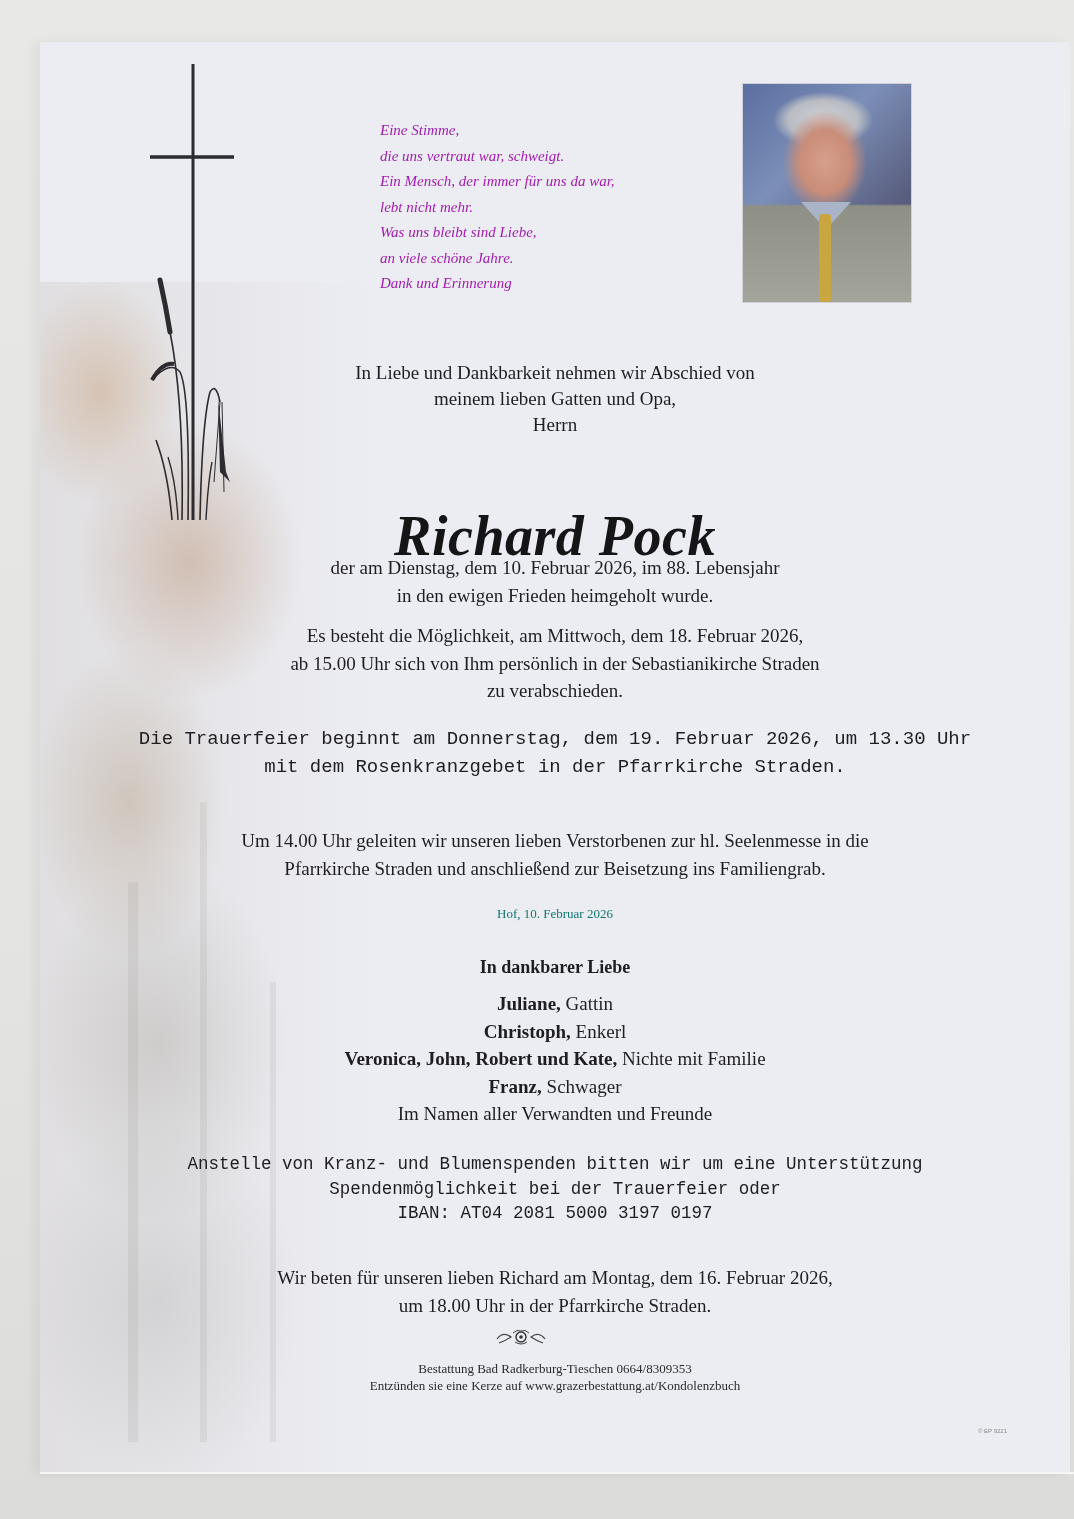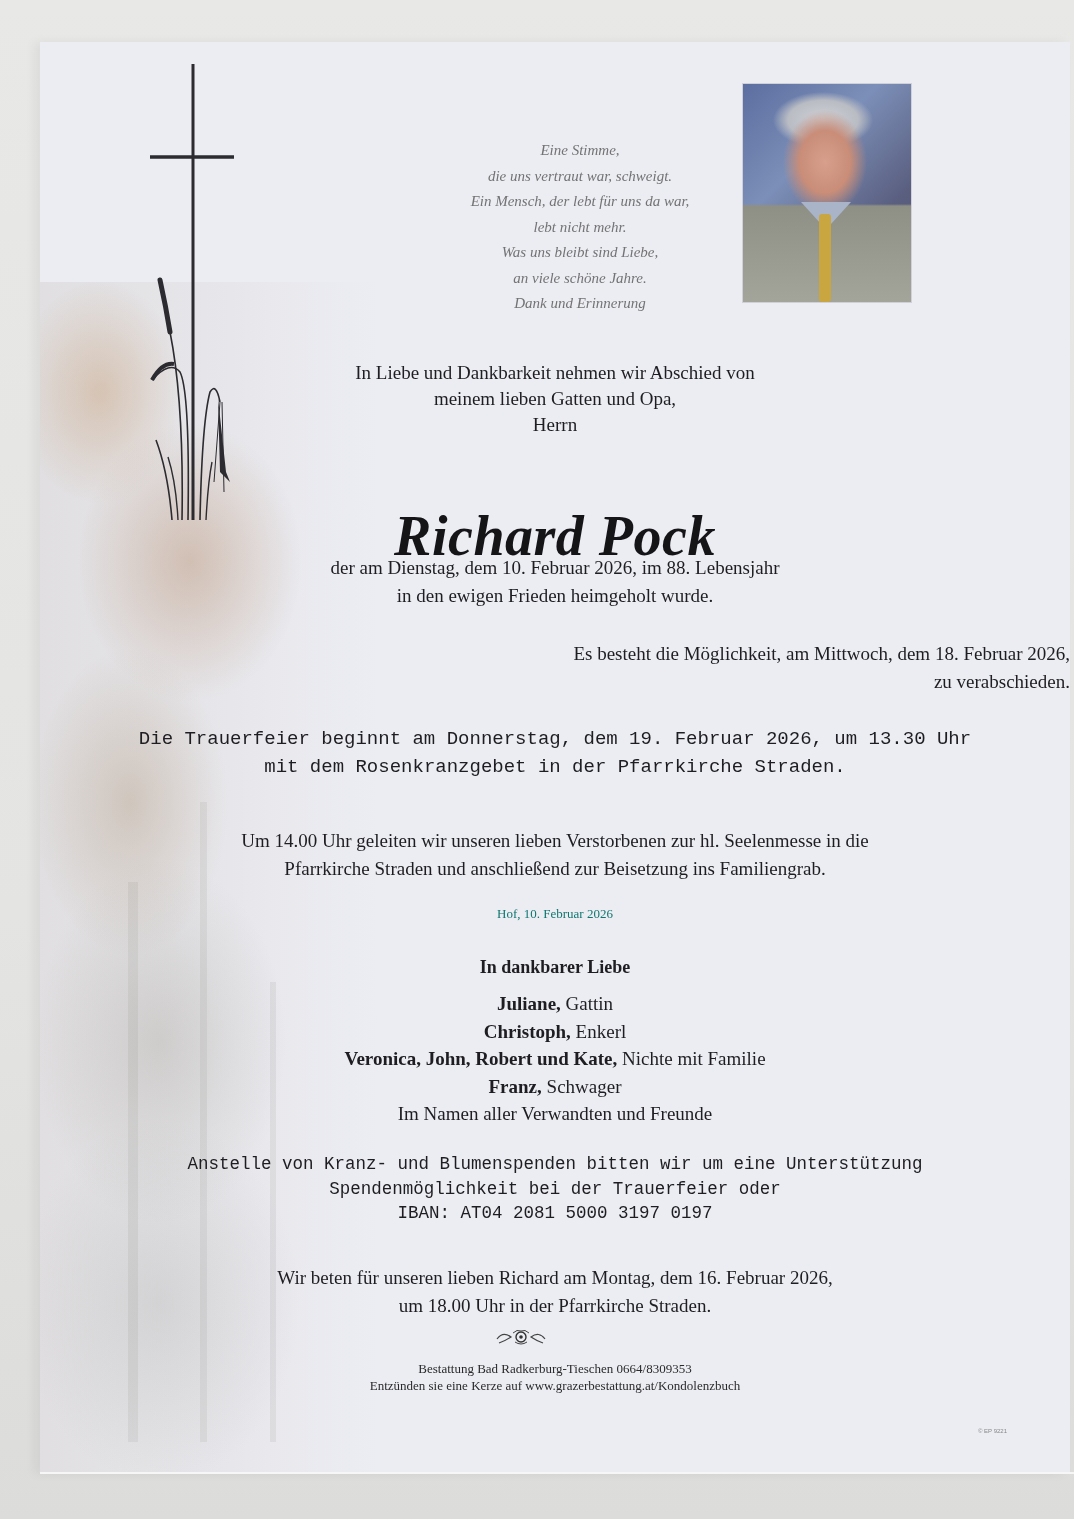--- a/index.html
+++ b/index.html
@@ -30,23 +30,23 @@
       radial-gradient(ellipse 200px 260px at 120px 1020px, rgba(150,150,145,0.22), rgba(150,150,145,0) 70%),
       linear-gradient(90deg, rgba(190,180,170,0.25), rgba(236,237,243,0) 100%);
   }
   .bg-post {
     position: absolute; width: 10px; background: rgba(120,115,110,0.10);
   }
   .cross {
     position: absolute; left: 110px; top: 20px; width: 100px; height: 470px;
   }
   .poem {
-    position: absolute; left: 340px; top: 96px; width: 400px;
-    text-align: center; font-style: italic; font-size: 15px; line-height: 25.5px;
-    color: #737373;
+    position: absolute; left: 340px; top: 76px; width: 400px;
+    text-align: left; font-style: italic; font-size: 15px; line-height: 25.5px;
+    color: #a21caf;
   }
   .portrait {
     position: absolute; left: 703px; top: 42px; width: 168px; height: 218px;
     background:
       radial-gradient(ellipse 42px 52px at 82px 78px, #d7a08c 0%, #c98d78 60%, rgba(201,141,120,0) 100%),
       radial-gradient(ellipse 50px 28px at 80px 36px, #cfd1d6 0%, #b9bcc3 70%, rgba(185,188,195,0) 100%),
       linear-gradient(180deg, rgba(0,0,0,0) 55%, #8e8f85 56%, #a3a49a 100%),
       linear-gradient(135deg, #5b6ea0 0%, #7c8fb8 35%, #5a5f80 70%, #4e5474 100%);
     box-shadow: 0 0 0 1px #cfd0d8;
     overflow: hidden;
@@ -60,21 +60,21 @@
     background: #a9b4c8; clip-path: polygon(0 0, 100% 0, 60% 100%, 40% 100%);
   }
   .block { position: absolute; left: 0; width: 1030px; text-align: center; }
   .intro { top: 318px; font-size: 19px; line-height: 26px; }
   .name {
     top: 462px; font-size: 56px; font-weight: bold; font-style: italic;
     letter-spacing: 0.5px; color: #151518;
   }
   .p { font-size: 19px; line-height: 27.5px; }
   .p1 { top: 512px; }
-  .p2 { top: 598px; text-align: right; }
+  .p2 { top: 580px; }
   .p3 { top: 684px; font-family: Liberation Mono, monospace; }
   .p4 { top: 785px; }
   .dateline { top: 864px; font-size: 13px; color: #0f766e; }
   .thanks { top: 915px; font-size: 18px; font-weight: bold; }
   .family { top: 948px; font-size: 19px; line-height: 27.5px; }
   .family b { font-weight: bold; }
   .donation { top: 1110px; font-size: 17.5px; line-height: 24.5px; font-family: Liberation Mono, monospace; }
   .prayer { top: 1222px; font-size: 19px; line-height: 27.5px; }
   .ornament { position: absolute; left: 455px; top: 1285px; width: 52px; height: 20px; }
   .footer { top: 1318px; font-size: 13px; line-height: 17px; color: #2a2a2a; }
@@ -106,21 +106,21 @@
     <line x1="70" y1="340" x2="64" y2="420" stroke="#2b2b30" stroke-width="1"></line>
     <line x1="72" y1="340" x2="74" y2="430" stroke="#2b2b30" stroke-width="1"></line>
     <path d="M22 458 Q18 410 6 378" stroke="#2b2b30" stroke-width="1.6" fill="none"></path>
     <path d="M28 458 Q26 420 18 395" stroke="#2b2b30" stroke-width="1.4" fill="none"></path>
     <path d="M56 458 Q58 420 62 400" stroke="#2b2b30" stroke-width="1.4" fill="none"></path>
   </svg>
 
   <div class="poem">
     <div>Eine Stimme,</div>
     <div>die uns vertraut war, schweigt.</div>
-    <div>Ein Mensch, der lebt für uns da war,</div>
+    <div>Ein Mensch, der immer für uns da war,</div>
     <div>lebt nicht mehr.</div>
     <div>Was uns bleibt sind Liebe,</div>
     <div>an viele schöne Jahre.</div>
     <div>Dank und Erinnerung</div>
   </div>
 
   <div class="portrait">
     <div class="collar"></div>
     <div class="tie"></div>
   </div>
@@ -133,20 +133,21 @@
 
   <div class="block name">Richard Pock</div>
 
   <div class="block p p1">
     <div>der am Dienstag, dem 10. Februar 2026, im 88. Lebensjahr</div>
     <div>in den ewigen Frieden heimgeholt wurde.</div>
   </div>
 
   <div class="block p p2">
     <div>Es besteht die Möglichkeit, am Mittwoch, dem 18. Februar 2026,</div>
+    <div>ab 15.00 Uhr sich von Ihm persönlich in der Sebastianikirche Straden</div>
     <div>zu verabschieden.</div>
   </div>
 
   <div class="block p p3">
     <div>Die Trauerfeier beginnt am Donnerstag, dem 19. Februar 2026, um 13.30 Uhr</div>
     <div>mit dem Rosenkranzgebet in der Pfarrkirche Straden.</div>
   </div>
 
   <div class="block p p4">
     <div>Um 14.00 Uhr geleiten wir unseren lieben Verstorbenen zur hl. Seelenmesse in die</div>

